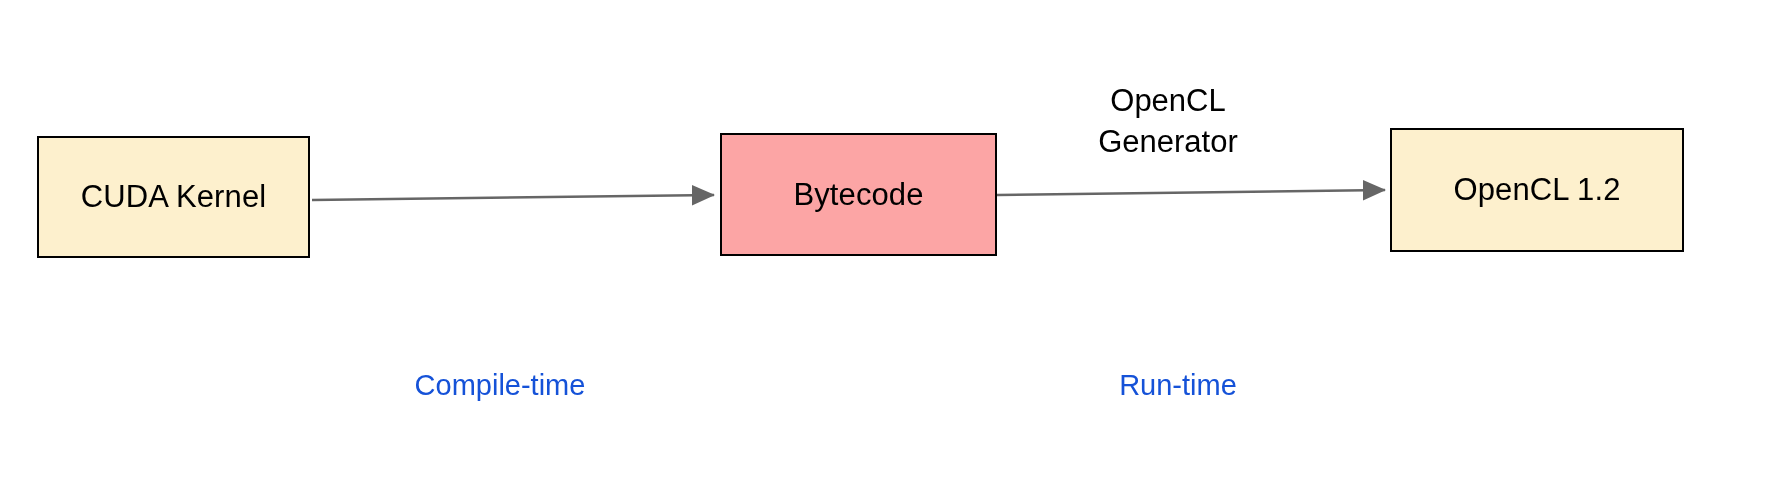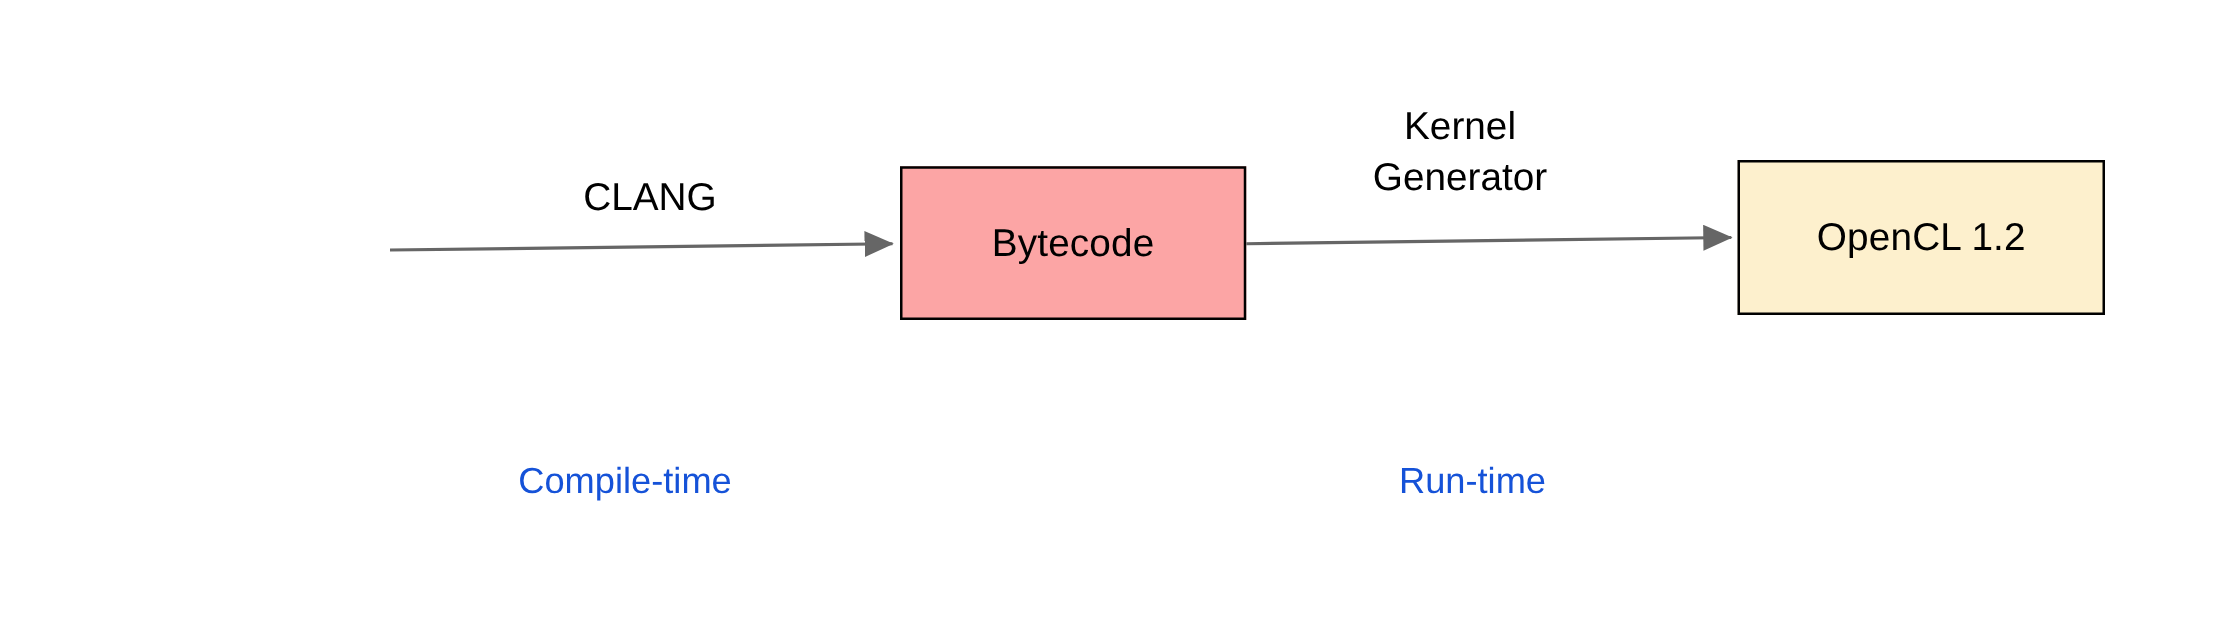--- a/index.html
+++ b/index.html
@@ -64,46 +64,48 @@
     white-space: nowrap;
   }
   .phase-compile { left: 380px;  top: 368px; width: 240px; }
   .phase-run     { left: 1058px; top: 368px; width: 240px; }
 </style>
 </head>
 <body>
 
 <div id="canvas" style="background: rgb(255, 255, 255);">
 
+  <div class="node node-cuda" style="background: rgb(253, 240, 205); border-color: rgb(0, 0, 0); color: rgb(0, 0, 0);">
+    <span>CUDA Kernel</span>
+  </div>
 
   <svg class="edge edge-clang" viewBox="0 0 420 60">
     <defs>
       <marker id="arrowA" markerWidth="9" markerHeight="8" refX="8.6" refY="4" orient="auto" markerUnits="strokeWidth">
         <path d="M0,0 L9,4 L0,8 z" fill="#666666"></path>
       </marker>
     </defs>
     <line x1="6" y1="30" x2="408" y2="25" stroke="#666666" stroke-width="2.6" marker-end="url(#arrowA)"></line>
   </svg>
 
-  <div class="edge-label label-clang" style="color: rgb(0, 0, 0);">CLANG</div>
 
   <div class="node node-bytecode" style="background: #fca5a5; border-color: rgb(0, 0, 0); color: rgb(0, 0, 0);">
     <span>Bytecode</span>
   </div>
 
   <svg class="edge edge-gen" viewBox="0 0 404 50">
     <defs>
       <marker id="arrowB" markerWidth="9" markerHeight="8" refX="8.6" refY="4" orient="auto" markerUnits="strokeWidth">
         <path d="M0,0 L9,4 L0,8 z" fill="#666666"></path>
       </marker>
     </defs>
     <line x1="4" y1="25" x2="392" y2="20" stroke="#666666" stroke-width="2.6" marker-end="url(#arrowB)"></line>
   </svg>
 
-  <div class="edge-label label-gen" style="color: rgb(0, 0, 0);">Kernel
+  <div class="edge-label label-gen" style="color: rgb(0, 0, 0);">OpenCL
 Generator</div>
 
   <div class="node node-opencl" style="background: rgb(253, 240, 205); border-color: rgb(0, 0, 0); color: rgb(0, 0, 0);">
     <span>OpenCL 1.2</span>
   </div>
 
   <div class="phase phase-run" style="color: rgb(21, 82, 216);">Run-time</div>
 
   <div class="phase phase-compile" style="color: rgb(21, 82, 216);">Compile-time</div>
 

